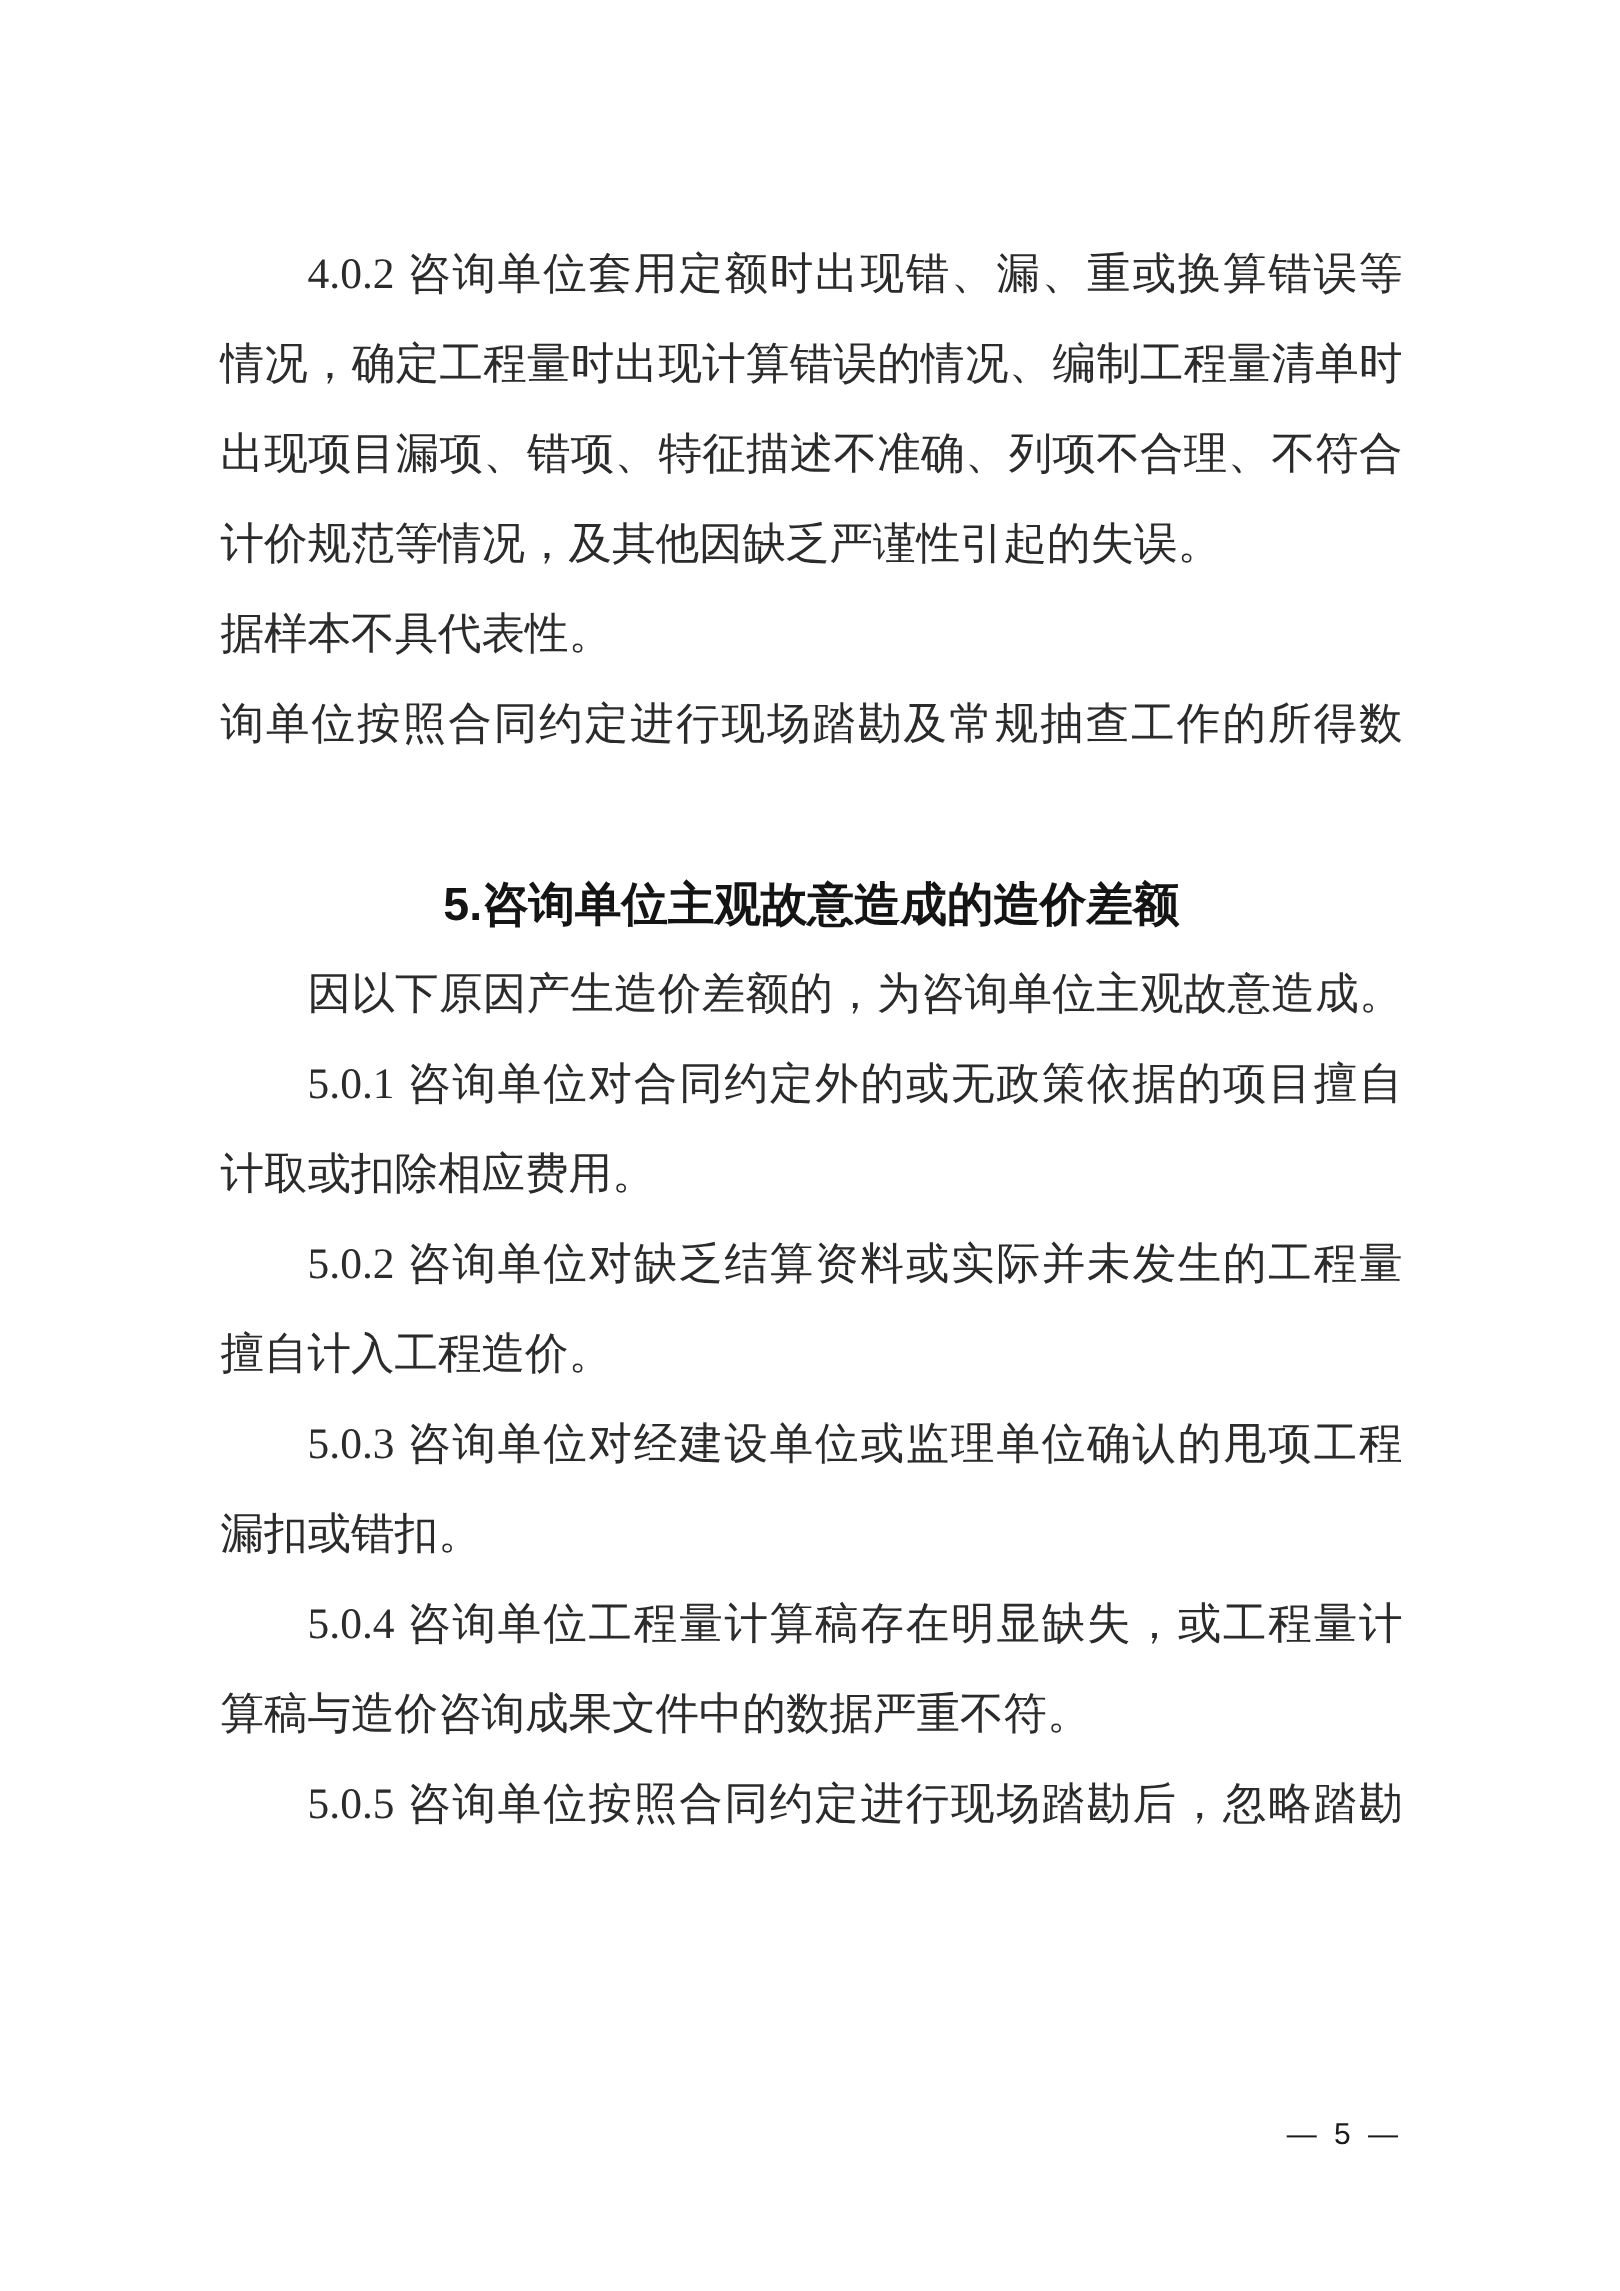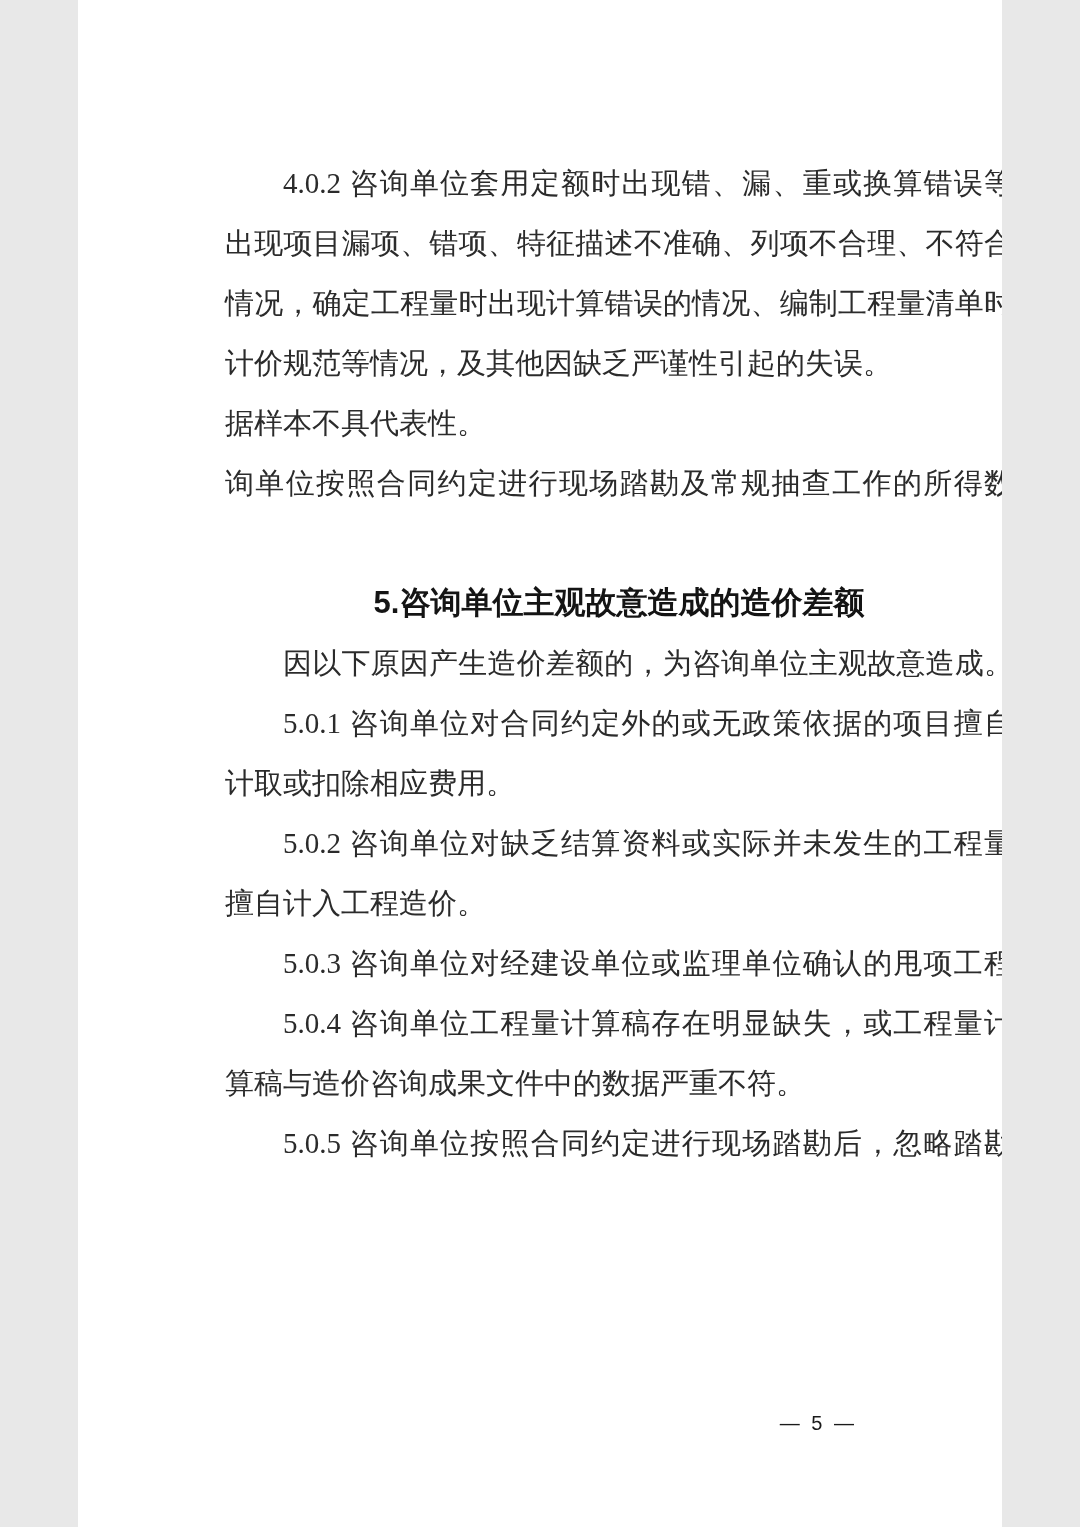--- a/index.html
+++ b/index.html
@@ -2,21 +2,21 @@
 <html lang="zh"><head>
 <meta charset="utf-8">
 <style>
   html, body {
     margin: 0;
     padding: 0;
     background: #e8e8e8;
   }
   .page {
     position: relative;
-    width: 924px;
+    width: 1080px;
     height: 1527px;
     margin: 0 auto;
     background: #ffffff;
     font-family: "Liberation Serif", "DejaVu Serif", serif;
     color: #2b2b2b;
     overflow: hidden;
   }
   .doc-body {
     position: absolute;
     left: 147px;
@@ -62,32 +62,33 @@
     letter-spacing: 3px;
     color: #1a1a1a;
   }
 </style>
 </head>
 <body>
 
 <div class="page">
   <div class="doc-body">
       <div class="line indent">4.0.2 咨询单位套用定额时出现错、漏、重或换算错误等</div>
+      <div class="line">情况，确定工程量时出现计算错误的情况、编制工程量清单时</div>
       <div class="line">出现项目漏项、错项、特征描述不准确、列项不合理、不符合</div>
-      <div class="line">情况，确定工程量时出现计算错误的情况、编制工程量清单时</div>
       <div class="line final">计价规范等情况，及其他因缺乏严谨性引起的失误。</div>
       <div class="line final">据样本不具代表性。</div>
       <div class="line">询单位按照合同约定进行现场踏勘及常规抽查工作的所得数</div>
       <div class="heading">5.咨询单位主观故意造成的造价差额</div>
       <div class="line indent">因以下原因产生造价差额的，为咨询单位主观故意造成。</div>
       <div class="line indent">5.0.1 咨询单位对合同约定外的或无政策依据的项目擅自</div>
       <div class="line final">计取或扣除相应费用。</div>
       <div class="line indent">5.0.2 咨询单位对缺乏结算资料或实际并未发生的工程量</div>
       <div class="line final">擅自计入工程造价。</div>
       <div class="line indent">5.0.3 咨询单位对经建设单位或监理单位确认的甩项工程</div>
+      <div class="line final">漏扣或错扣。</div>
       <div class="line indent">5.0.4 咨询单位工程量计算稿存在明显缺失，或工程量计</div>
       <div class="line final">算稿与造价咨询成果文件中的数据严重不符。</div>
       <div class="line indent">5.0.5 咨询单位按照合同约定进行现场踏勘后，忽略踏勘</div>
     </div>
   <div class="footer">
     <span>— 5 —</span>
   </div>
 </div>
 
 </body></html>

